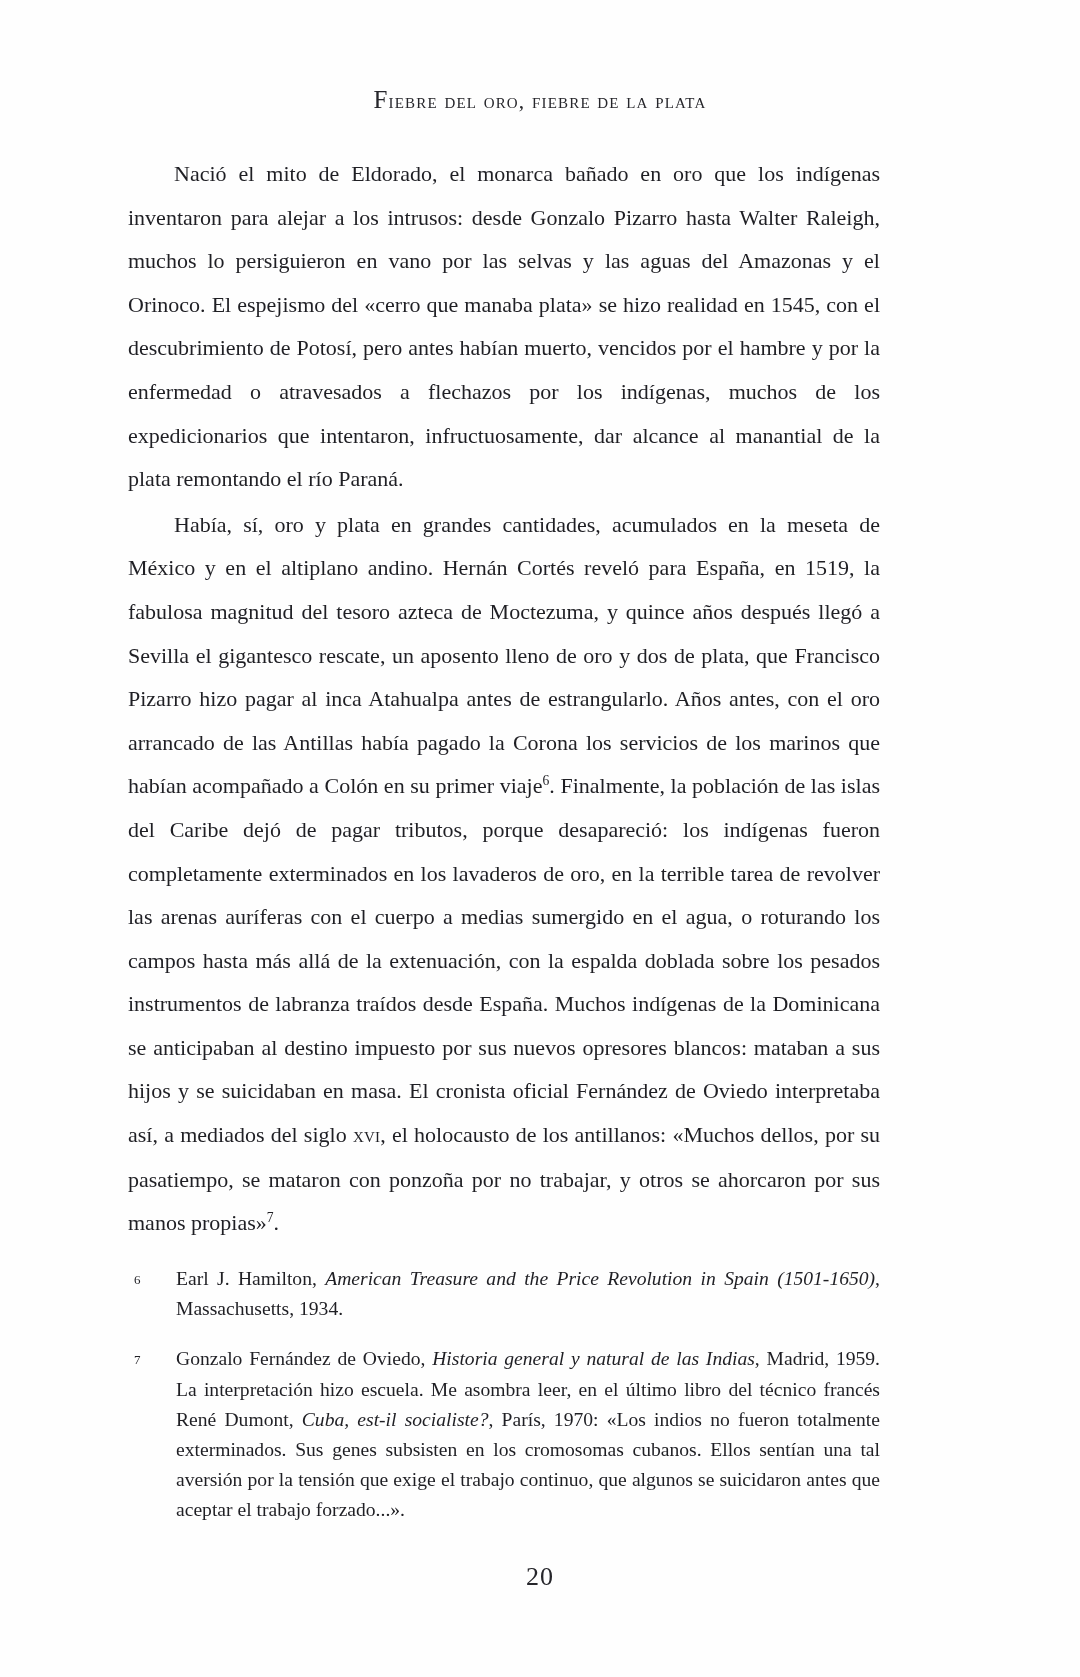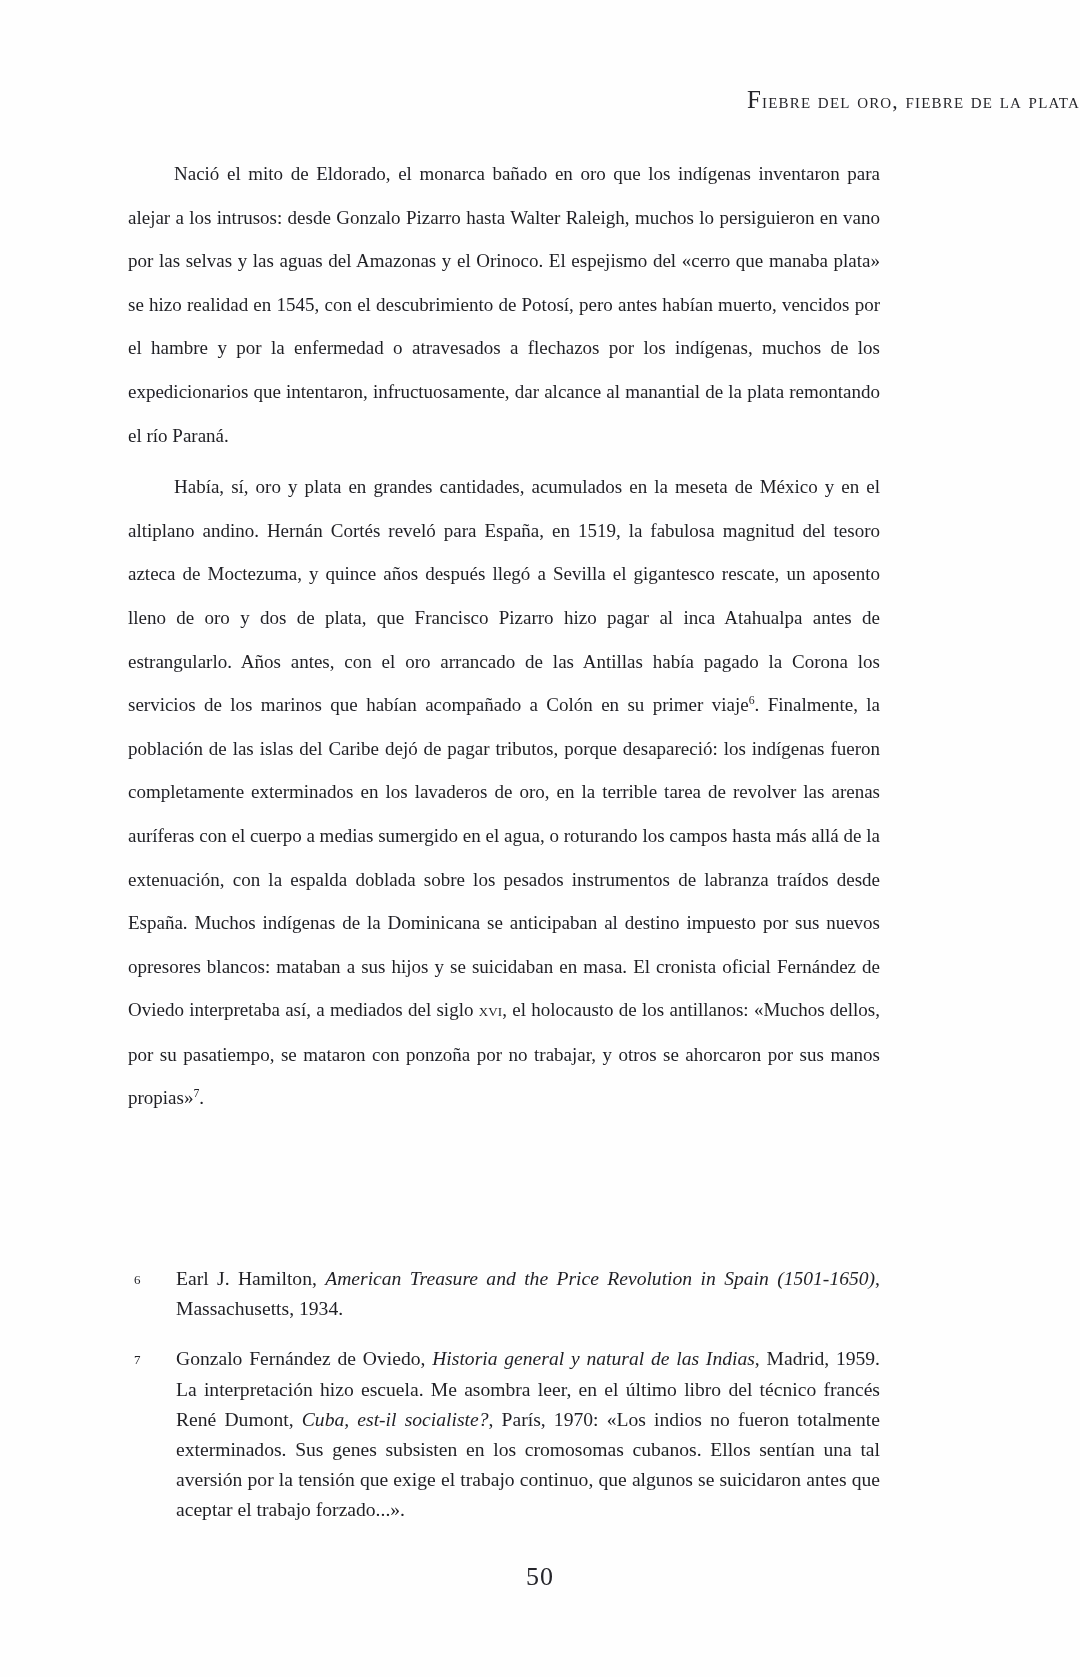--- a/index.html
+++ b/index.html
@@ -25,21 +25,21 @@
     height: 1677px;
     background: #fefefe;
   }
 
   
   .running-head {
     position: absolute;
     left: 0;
     top: 86px;
     width: 1080px;
-    text-align: right;
+    text-align: center;
     font-family: "Liberation Serif", "DejaVu Serif", serif;
     font-size: 21.5px;
     letter-spacing: 0.055em;
     color: #26262b;
     font-variant: small-caps;
     text-transform: lowercase;
     white-space: nowrap;
   }
   .running-head .rh-cap {
     font-variant: normal;
@@ -51,28 +51,28 @@
   .body-block {
     position: absolute;
     left: 128px;
     top: 152px;
     width: 752px;
   }
   p.body-par {
     margin: 0;
     text-align: justify;
     text-justify: inter-word;
-    font-size: 19px;
+    font-size: 22px;
     line-height: 43.6px;
     color: #1f1f24;
     text-indent: 46px;
     hyphens: manual;
   }
   p.body-par + p.body-par {
-    margin-top: 8px;
+    margin-top: 2px;
   }
   .smallcaps {
     font-variant: small-caps;
     text-transform: lowercase;
     font-size: 0.97em;
     letter-spacing: 0.01em;
   }
   sup.fn-ref {
     font-size: 0.62em;
     vertical-align: super;
@@ -154,15 +154,15 @@
       <span class="fn-text"><span>Earl J. Hamilton, </span><i>American Treasure and the Price Revolution in Spain (1501-1650)</i><span>, Massachusetts, 1934.</span></span>
     </div>
 
     <div class="footnote">
       <span class="fn-marker">7</span>
       <span class="fn-text"><span>Gonzalo Fernández de Oviedo, </span><i>Historia general y natural de las Indias</i><span>, Madrid, 1959. La interpretación hizo escuela. Me asombra leer, en el último libro del técnico francés René Dumont, </span><i>Cuba, est-il socialiste?</i><span>, París, 1970: «Los indios no fueron totalmente exterminados. Sus genes subsisten en los cromosomas cubanos. Ellos sentían una tal aversión por la tensión que exige el trabajo continuo, que algunos se suicidaron antes que aceptar el trabajo forzado...».</span></span>
     </div>
 
   </div>
 
-  <div class="folio">50</div>
+  <div class="folio">20</div>
 
 </div>
 
 </body></html>

